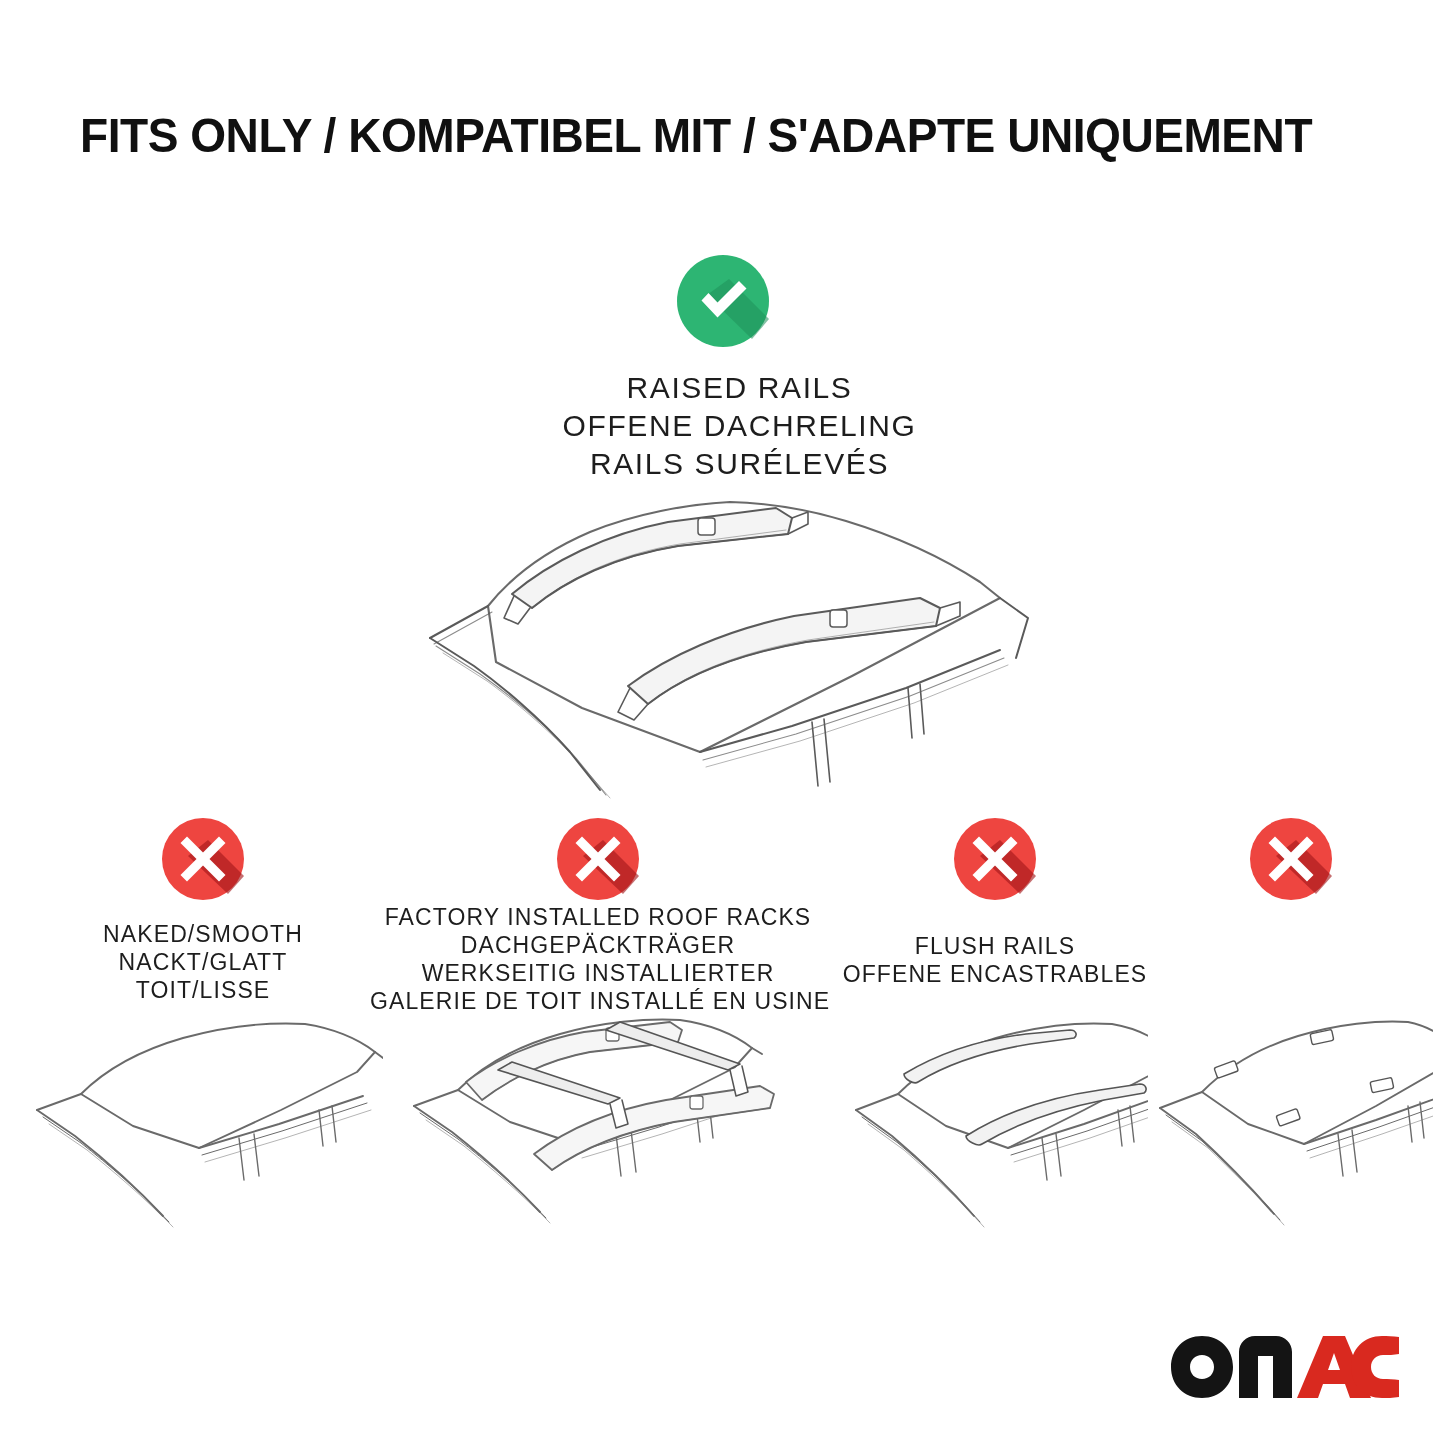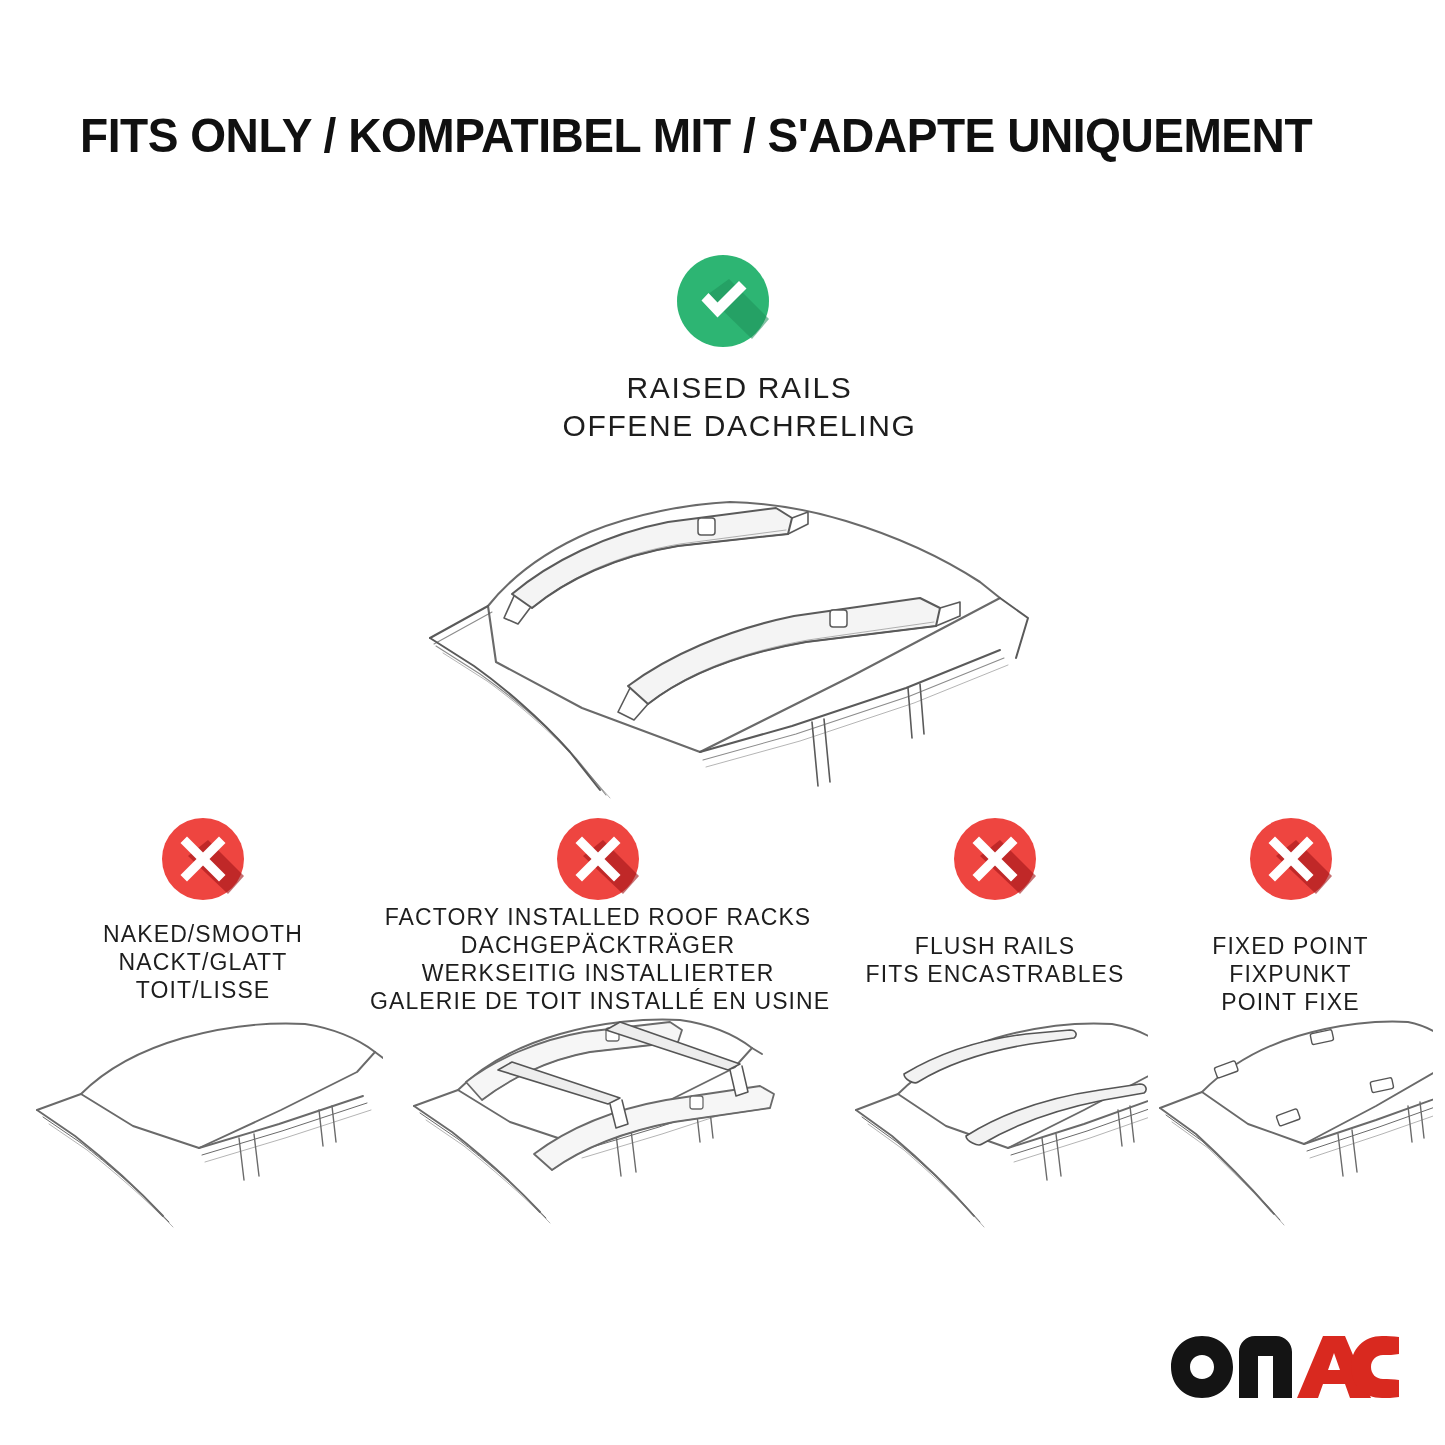--- a/index.html
+++ b/index.html
@@ -129,20 +129,21 @@
       <svg viewBox="0 0 92 92" xmlns="http://www.w3.org/2000/svg">
         <circle cx="46" cy="46" r="46" fill="#2DB573"></circle>
         <path d="M52 24 L92 64 L75 84 L30 40 Z" fill="#1F8F59" opacity="0.55"></path>
         <path d="M24.5 45.5 L31.5 38 L40.5 47.5 L62 26 L69.5 33.5 L40.5 62.5 Z" fill="#ffffff"></path>
       </svg>
     </div>
 
     <div class="good-caption">
       <div>RAISED RAILS</div>
       <div>OFFENE DACHRELING</div>
+      <div>RAILS SURÉLEVÉS</div>
     </div>
   </div>
 
   <div class="hero-art">
     <svg viewBox="0 0 640 310" xmlns="http://www.w3.org/2000/svg" fill="none" stroke="#5a5a5a" stroke-width="2.1" stroke-linecap="round" stroke-linejoin="round">
 
       <path d="M88 116 C112 86 148 60 190 42 C234 24 288 14 330 12
                C372 13 410 20 446 31 C492 45 540 66 580 92
                L600 108 L452 186 L300 262 L182 218 L96 172 Z" fill="#ffffff" stroke="#6a6a6a" stroke-width="2.1"></path>
 
@@ -276,21 +277,21 @@
       <div class="icon-wrap">
         <svg viewBox="0 0 82 82" xmlns="http://www.w3.org/2000/svg">
           <circle cx="41" cy="41" r="41" fill="#EE4540"></circle>
           <path d="M46 22 L82 58 L66 76 L26 38 Z" fill="#A3171A" opacity="0.62"></path>
           <path d="M25 18.5 L41 34.5 L57 18.5 L63.5 25 L47.5 41 L63.5 57 L57 63.5
                    L41 47.5 L25 63.5 L18.5 57 L34.5 41 L18.5 25 Z" fill="#ffffff"></path>
         </svg>
       </div>
       <div class="caption">
         <div>FLUSH RAILS</div>
-        <div>FITS ENCASTRABLES</div>
+        <div>OFFENE ENCASTRABLES</div>
       </div>
       <div class="roof-art">
         <svg viewBox="0 0 306 220" xmlns="http://www.w3.org/2000/svg" fill="none" stroke="#6a6a6a" stroke-width="1.9" stroke-linecap="round" stroke-linejoin="round">
           <path d="M56 80 C80 56 114 36 154 24 C196 12 238 8 270 10
                    C294 14 314 24 330 38 L314 58 L242 96 L166 134 L104 112 Z" fill="#ffffff" stroke="#6a6a6a"></path>
           <path d="M56 80 L14 96"></path>
           <path d="M14 96 L50 122 C76 144 106 172 132 202"></path>
           <path d="M20 103 L56 129 C82 151 112 178 138 208" stroke-width="1"></path>
           <path d="M26 110 L62 136 C86 157 116 184 142 213" stroke-width="0.85" opacity="0.6"></path>
           <path d="M166 134 L242 110 L320 82"></path>
@@ -313,25 +314,20 @@
 
     <div class="col col-fixed">
       <div class="icon-wrap">
         <svg viewBox="0 0 82 82" xmlns="http://www.w3.org/2000/svg">
           <circle cx="41" cy="41" r="41" fill="#EE4540"></circle>
           <path d="M46 22 L82 58 L66 76 L26 38 Z" fill="#A3171A" opacity="0.62"></path>
           <path d="M25 18.5 L41 34.5 L57 18.5 L63.5 25 L47.5 41 L63.5 57 L57 63.5
                    L41 47.5 L25 63.5 L18.5 57 L34.5 41 L18.5 25 Z" fill="#ffffff"></path>
         </svg>
       </div>
-      <div class="caption">
-        <div>FIXED POINT</div>
-        <div>FIXPUNKT</div>
-        <div>POINT FIXE</div>
-      </div>
       <div class="roof-art">
         <svg viewBox="0 0 285 220" xmlns="http://www.w3.org/2000/svg" fill="none" stroke="#6a6a6a" stroke-width="1.9" stroke-linecap="round" stroke-linejoin="round">
           <path d="M54 78 C78 54 110 34 150 22 C190 10 230 6 260 8
                    C280 12 296 22 308 34 L294 54 L228 92 L156 130 L100 110 Z" fill="#ffffff" stroke="#6a6a6a"></path>
           <path d="M54 78 L12 94"></path>
           <path d="M12 94 L48 120 C72 142 100 170 126 200"></path>
           <path d="M18 101 L54 127 C78 149 106 176 132 206" stroke-width="1"></path>
           <path d="M24 108 L60 134 C82 155 110 182 136 211" stroke-width="0.85" opacity="0.6"></path>
           <path d="M156 130 L228 106 L300 80"></path>
           <path d="M159 137 L231 113 L304 87" stroke-width="1"></path>

